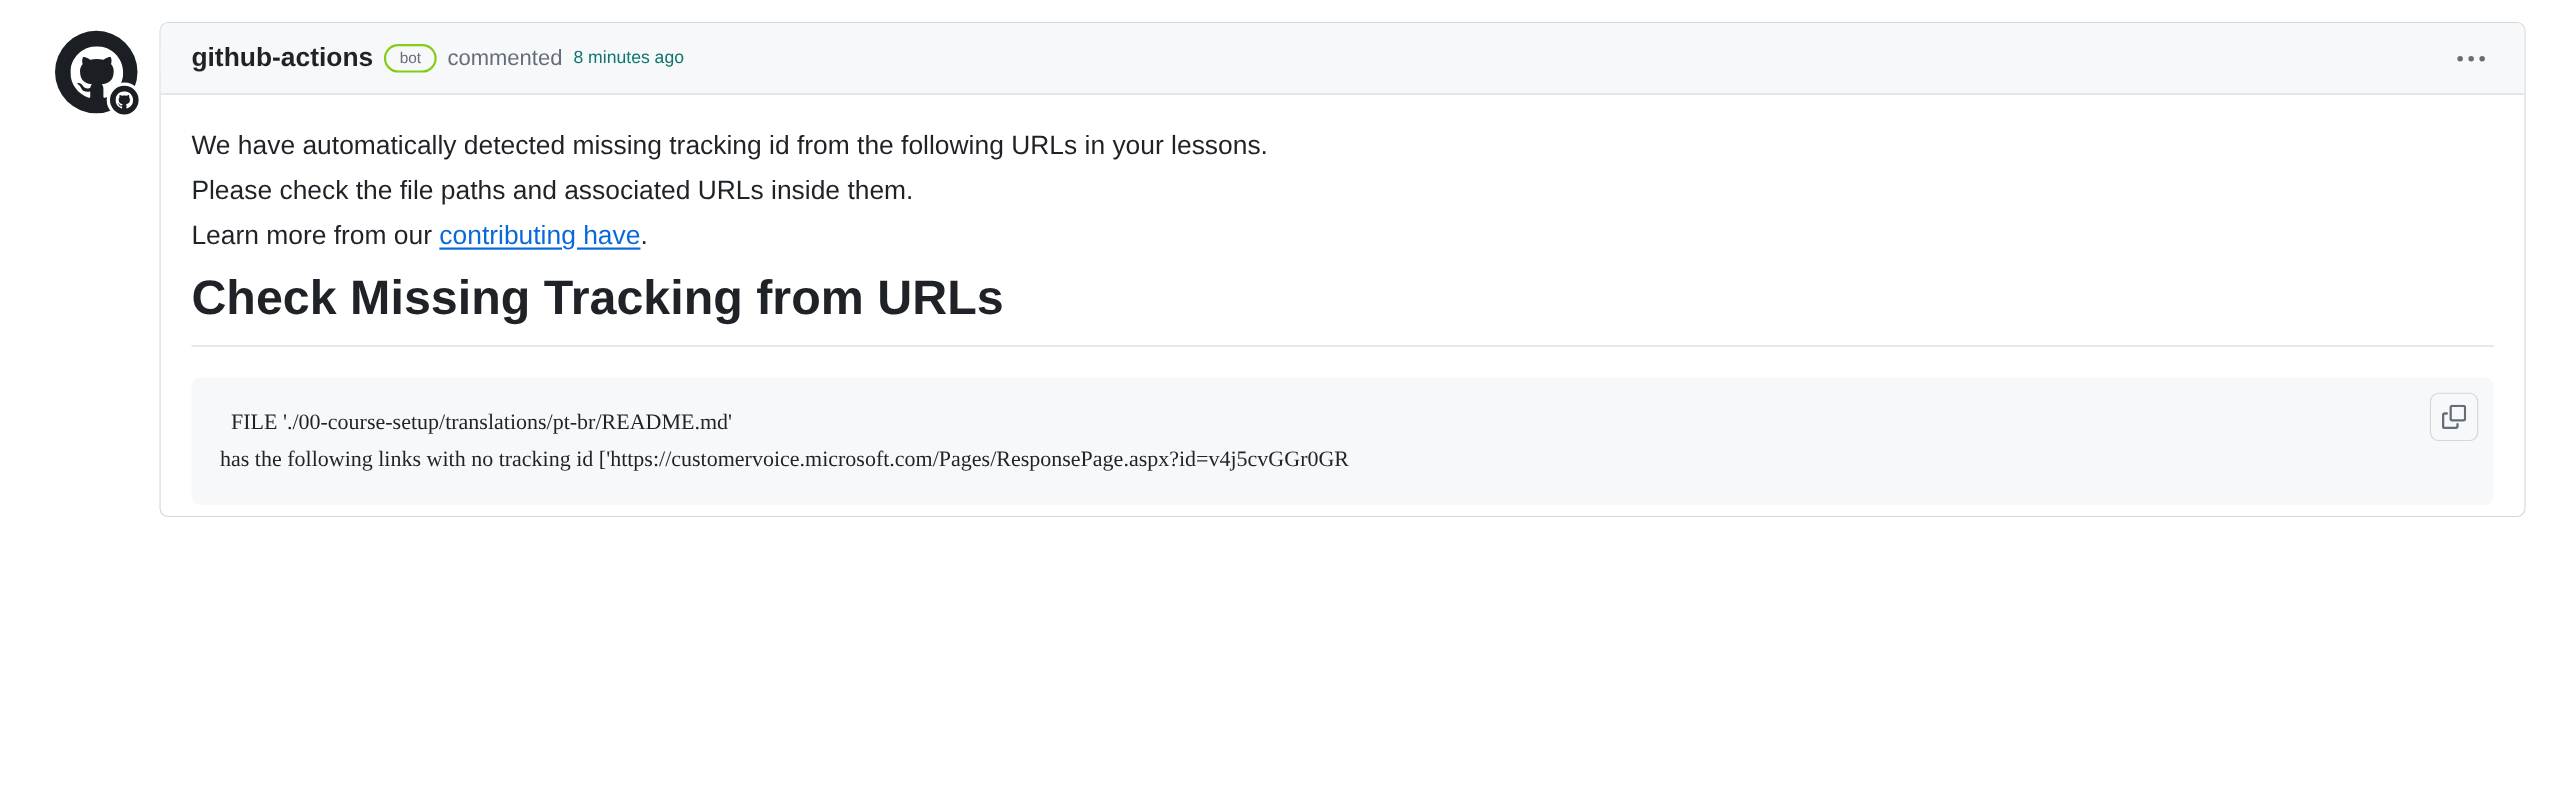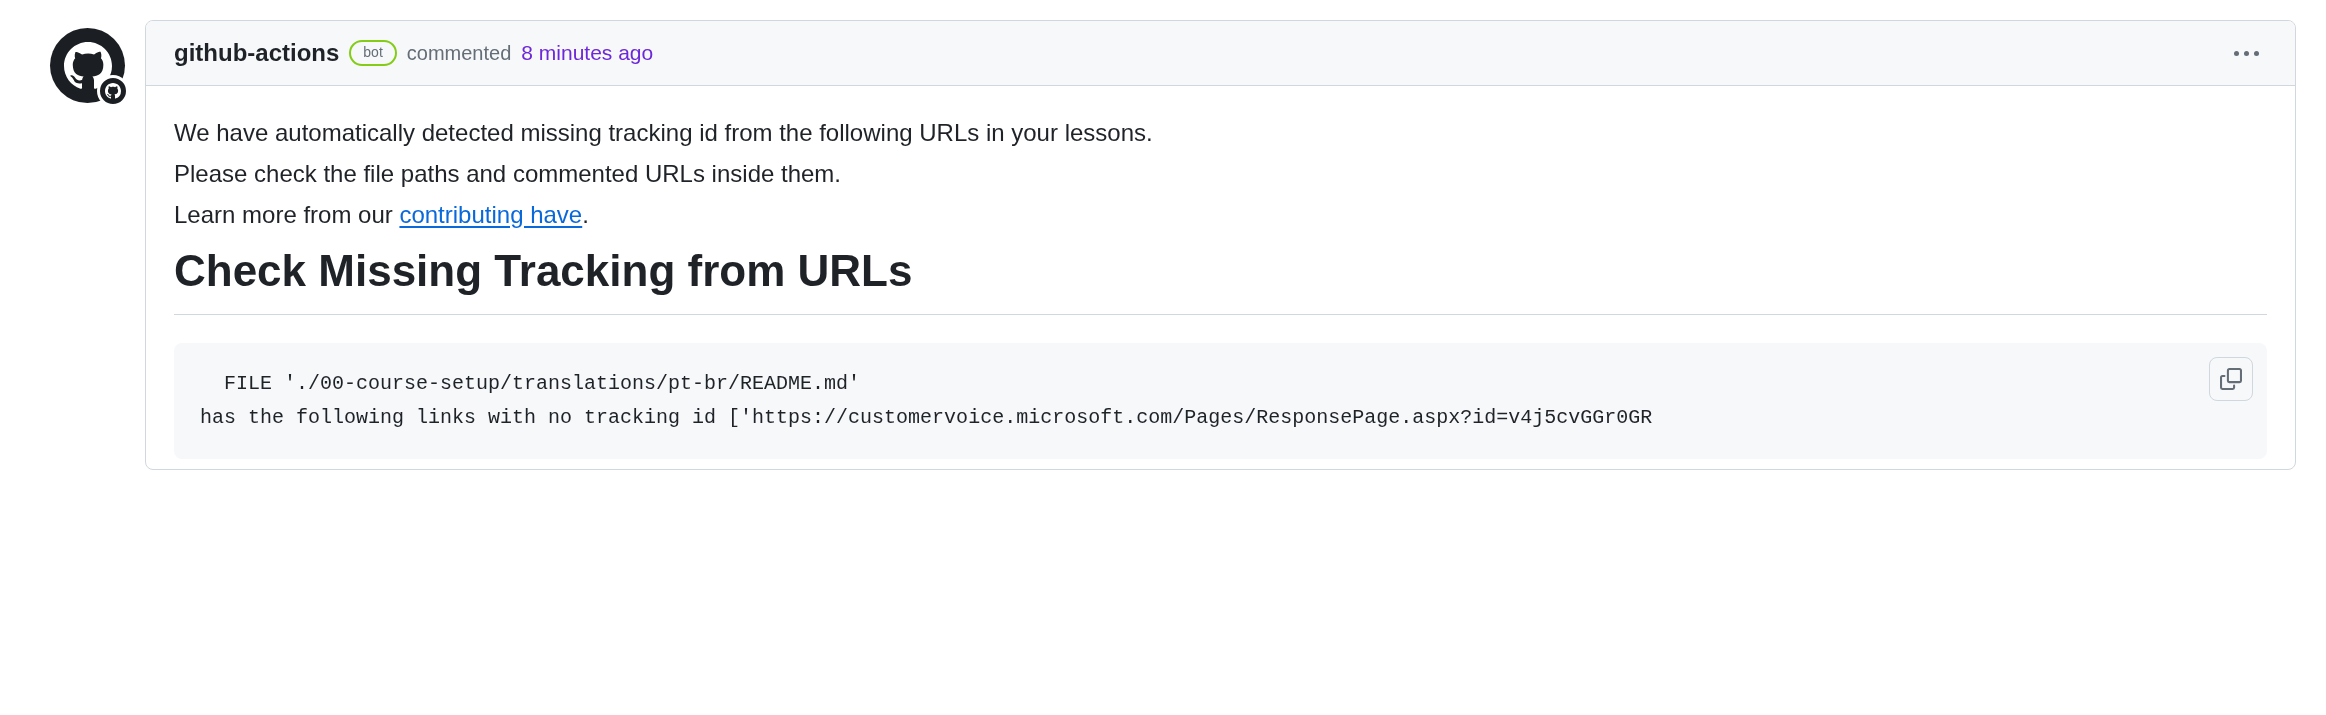--- a/index.html
+++ b/index.html
@@ -107,22 +107,22 @@
       padding: 1px 12px;
       font-size: 14px;
       color: #656d76;
       line-height: 1.4;
     }
     .commented-text {
       font-size: 20px;
       color: #656d76;
     }
     .timestamp {
-      font-size: 21px;
-      color: #6d28d9;
+      font-size: 16px;
+      color: #0f766e;
     }
     .kebab-menu {
       display: flex;
       gap: 5px;
       padding: 8px;
       cursor: pointer;
     }
     .kebab-dot {
       width: 5px;
       height: 5px;
@@ -149,21 +149,21 @@
       font-weight: 600;
       padding-bottom: 10px;
       border-bottom: 1px solid #d0d7de;
       color: #1f2328;
     }
     .code-block {
       background: #f6f8fa;
       border-radius: 8px;
       padding: 24px 26px;
       margin-top: 28px;
-      font-family: Liberation Mono, monospace;
+      font-family: Liberation Serif, serif;
       font-size: 20px;
       line-height: 1.7;
       color: #1f2328;
       white-space: pre;
       overflow: hidden;
       position: relative;
     }
     .copy-button {
       position: absolute;
       top: 14px;
@@ -211,21 +211,21 @@
       </div>
       <div class="kebab-menu">
         <span class="kebab-dot"></span>
         <span class="kebab-dot"></span>
         <span class="kebab-dot"></span>
       </div>
     </div>
 
     <div class="comment-body">
       <p class="body-text">We have automatically detected missing tracking id from the following URLs in your lessons.</p>
-      <p class="body-text">Please check the file paths and commented URLs inside them.</p>
+      <p class="body-text">Please check the file paths and associated URLs inside them.</p>
       <p class="body-text">
         <span>Learn more from our </span><a class="body-link">contributing have</a><span>.</span>
       </p>
 
       <h2 class="section-heading">Check Missing Tracking from URLs</h2>
 
       <div class="code-block"><div class="copy-button"><svg viewBox="0 0 16 16" fill="currentColor">
               <path d="M0 6.75C0 5.784.784 5 1.75 5h1.5a.75.75 0 0 1 0 1.5h-1.5a.25.25 0 0 0-.25.25v7.5c0 .138.112.25.25.25h7.5a.25.25 0 0 0 .25-.25v-1.5a.75.75 0 0 1 1.5 0v1.5A1.75 1.75 0 0 1 9.25 16h-7.5A1.75 1.75 0 0 1 0 14.25Z"></path>
               <path d="M5 1.75C5 .784 5.784 0 6.75 0h7.5C15.216 0 16 .784 16 1.75v7.5A1.75 1.75 0 0 1 14.25 11h-7.5A1.75 1.75 0 0 1 5 9.25Zm1.75-.25a.25.25 0 0 0-.25.25v7.5c0 .138.112.25.25.25h7.5a.25.25 0 0 0 .25-.25v-7.5a.25.25 0 0 0-.25-.25Z"></path>
             </svg></div><span>  FILE './00-course-setup/translations/pt-br/README.md'

